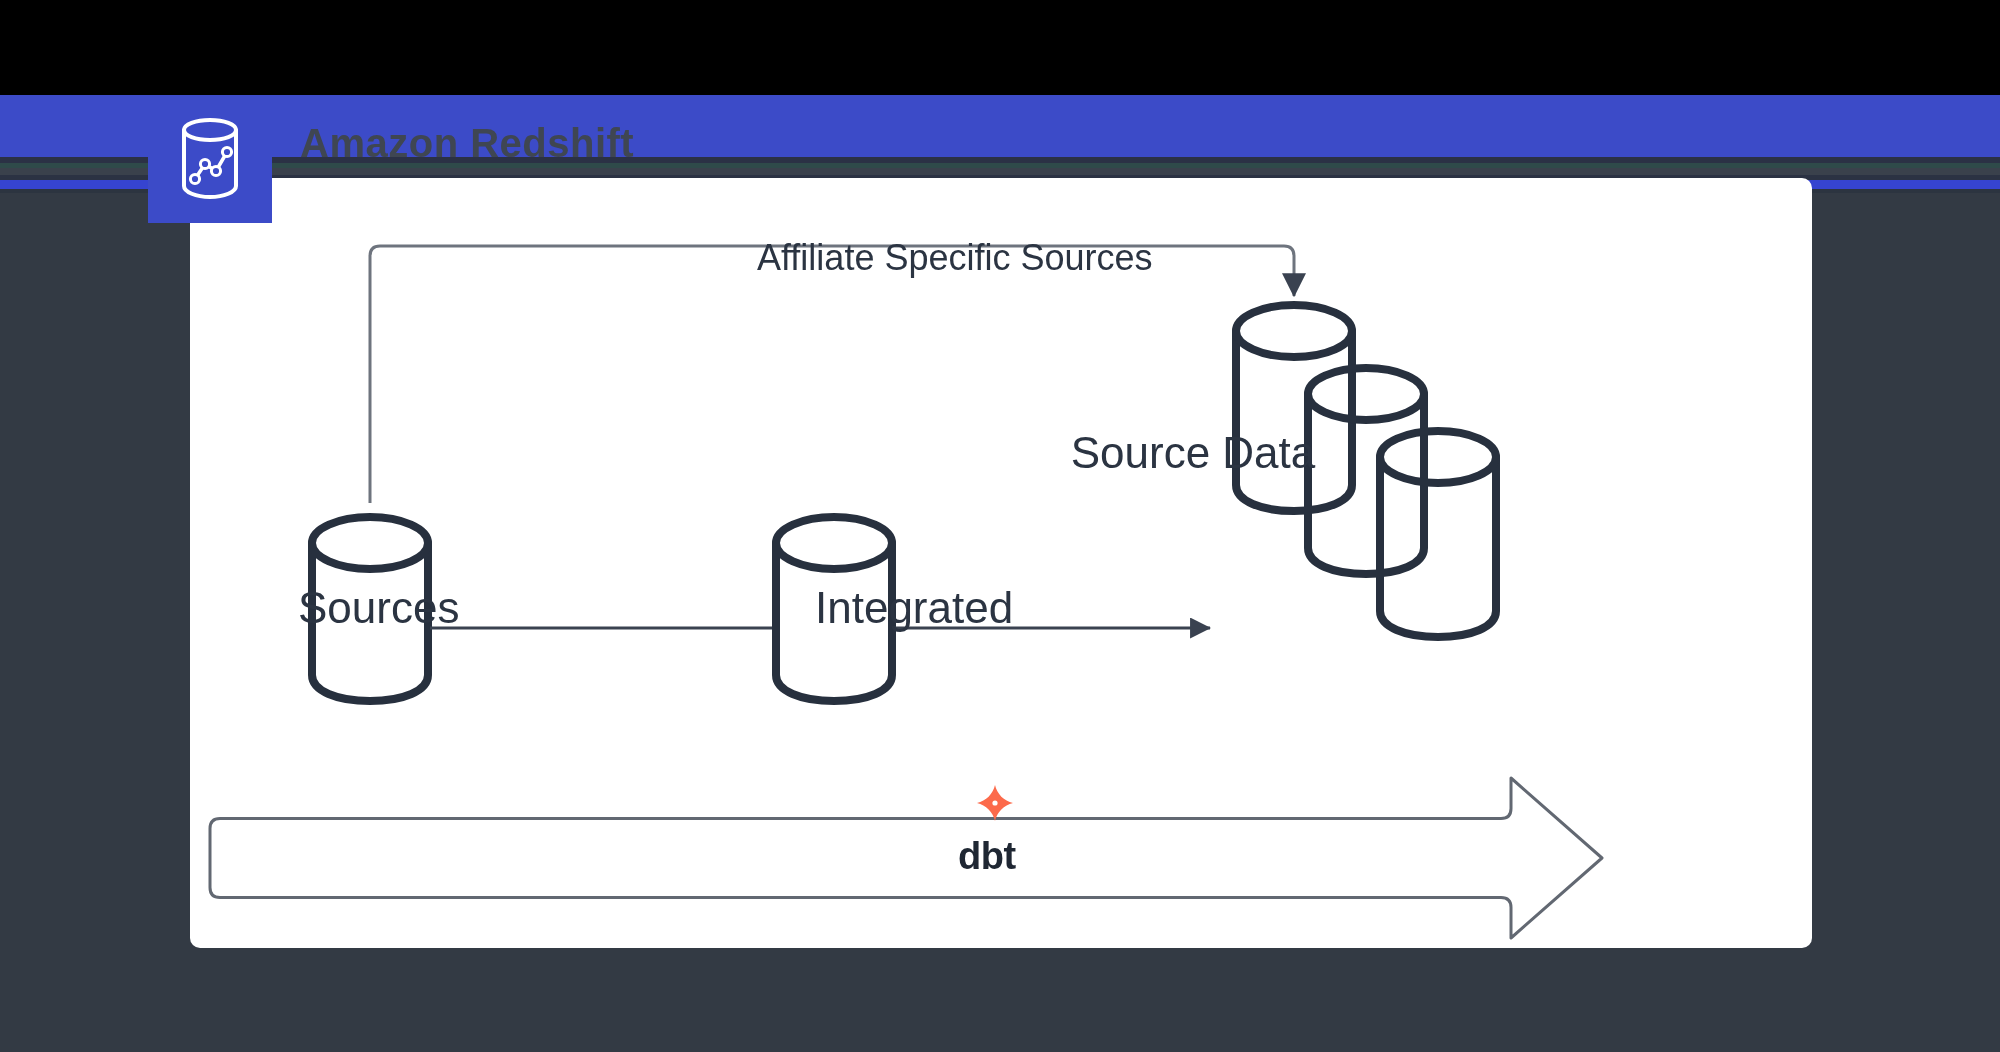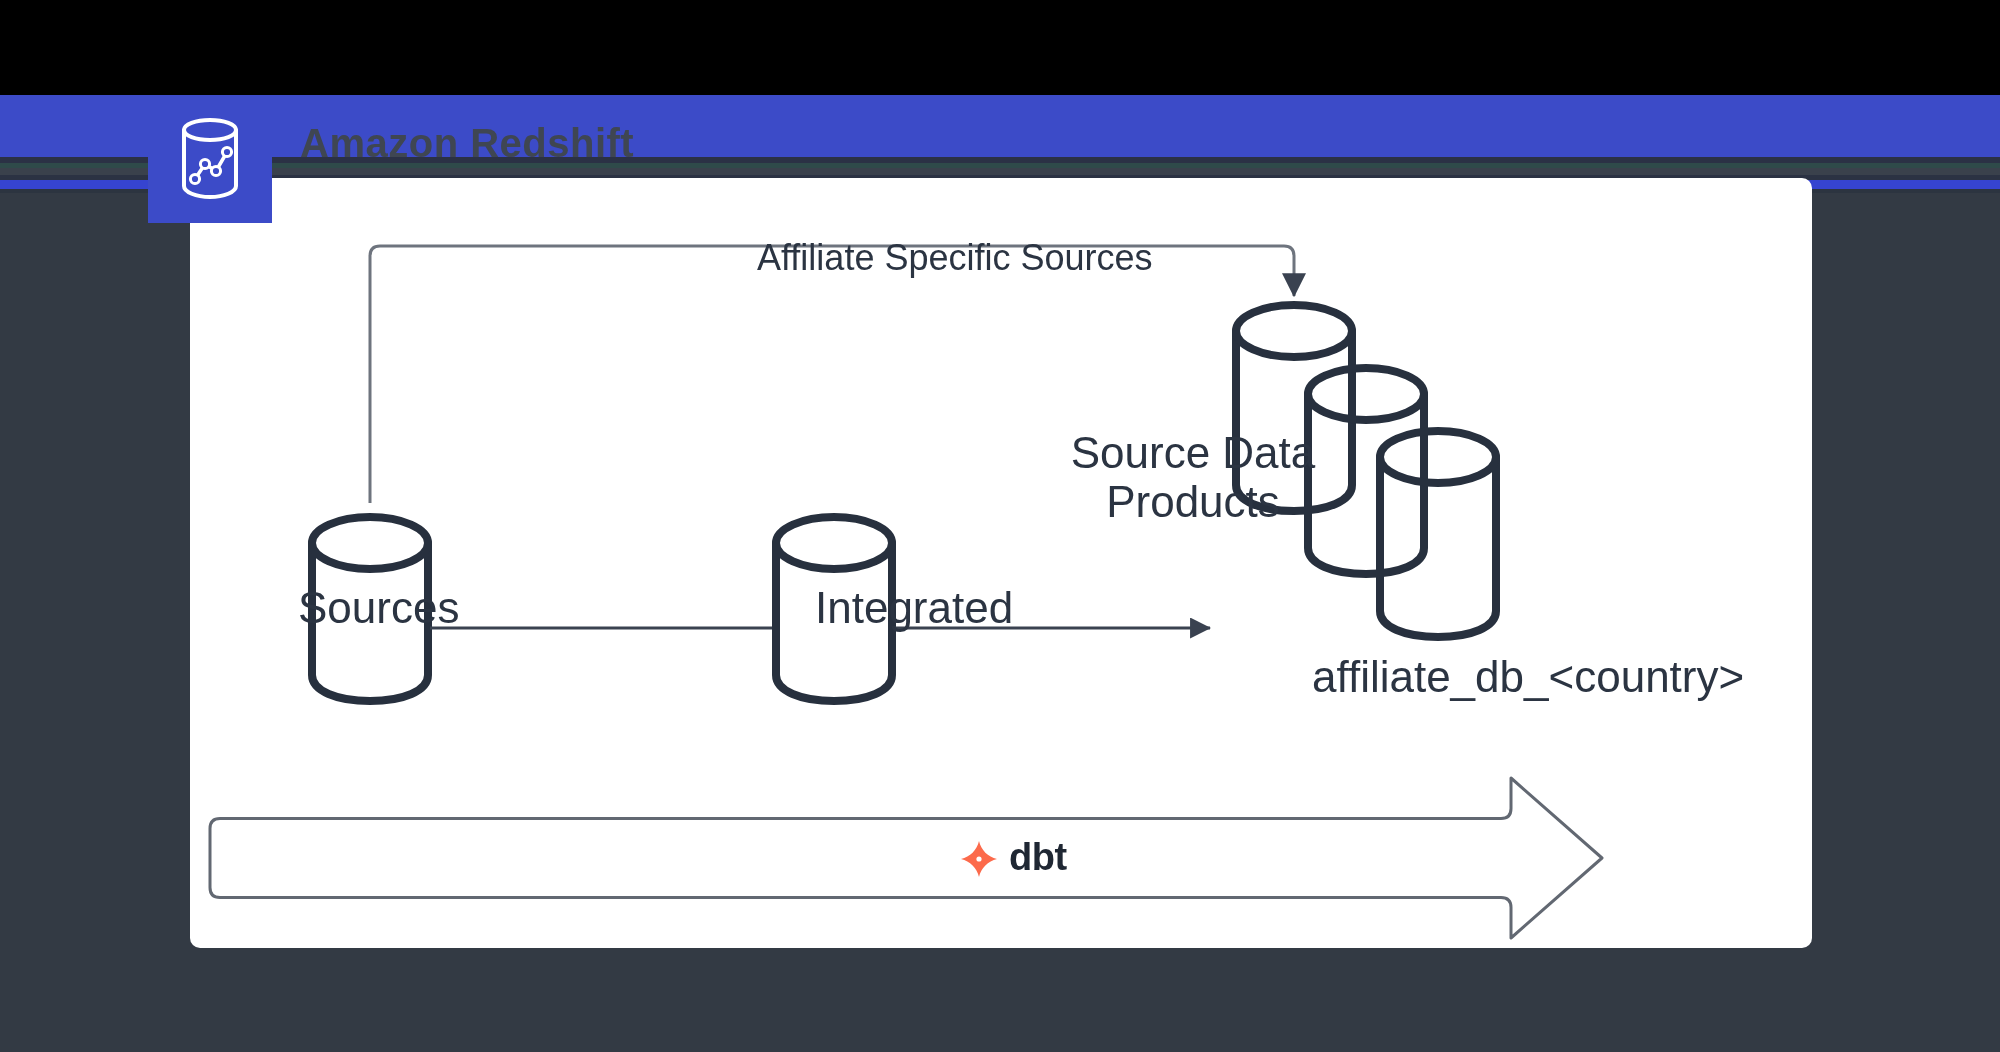--- a/index.html
+++ b/index.html
@@ -111,24 +111,25 @@
   .lbl-affiliate { left: 757px; top: 238px; font-size: 36px; }
   .lbl-sources   { left: 290px; top: 583px; margin-left: 8px; }
   .lbl-integrated{ left: 815px; top: 583px; }
   .lbl-sdp       { left: 1058px; top: 428px; text-align: center; white-space: normal; width: 270px; }
   .lbl-affdb     { left: 1312px; top: 652px; }
 
   
   .dbt-lockup {
     position: absolute;
     left: 958px;
-    top: 838px;
+    top: 782px;
     display: flex;
-    align-items: flex-start;
+    align-items: flex-end;
     gap: 9px;
+    flex-direction: column;
   }
   .dbt-word {
     font-size: 38px;
     font-weight: 700;
     color: #1f2733;
     letter-spacing: -0.5px;
     line-height: 1;
   }
 </style>
 </head>
@@ -220,24 +221,22 @@
   </svg>
 
   <div class="lbl lbl-affiliate">Affiliate Specific Sources</div>
 
   <div class="lbl lbl-sources">Sources</div>
 
   <div class="lbl lbl-integrated">Integrated</div>
 
   <div class="lbl lbl-sdp">
     <div>Source Data</div>
-    <div>Products</div>
   </div>
 
-  <div class="lbl lbl-affdb">affiliate_db_&lt;country&gt;</div>
 
   <div class="dbt-lockup">
     <span>
       <svg width="42" height="42" viewBox="0 0 42 42">
         <path d="M21 3 C23 12 30 19 39 21 C30 23 23 30 21 39 C19 30 12 23 3 21 C12 19 19 12 21 3 Z" fill="#fc6a4b"></path>
         <circle cx="21" cy="21" r="2.6" fill="#ffffff"></circle>
       </svg>
     </span>
     <span class="dbt-word">dbt</span>
   </div>

